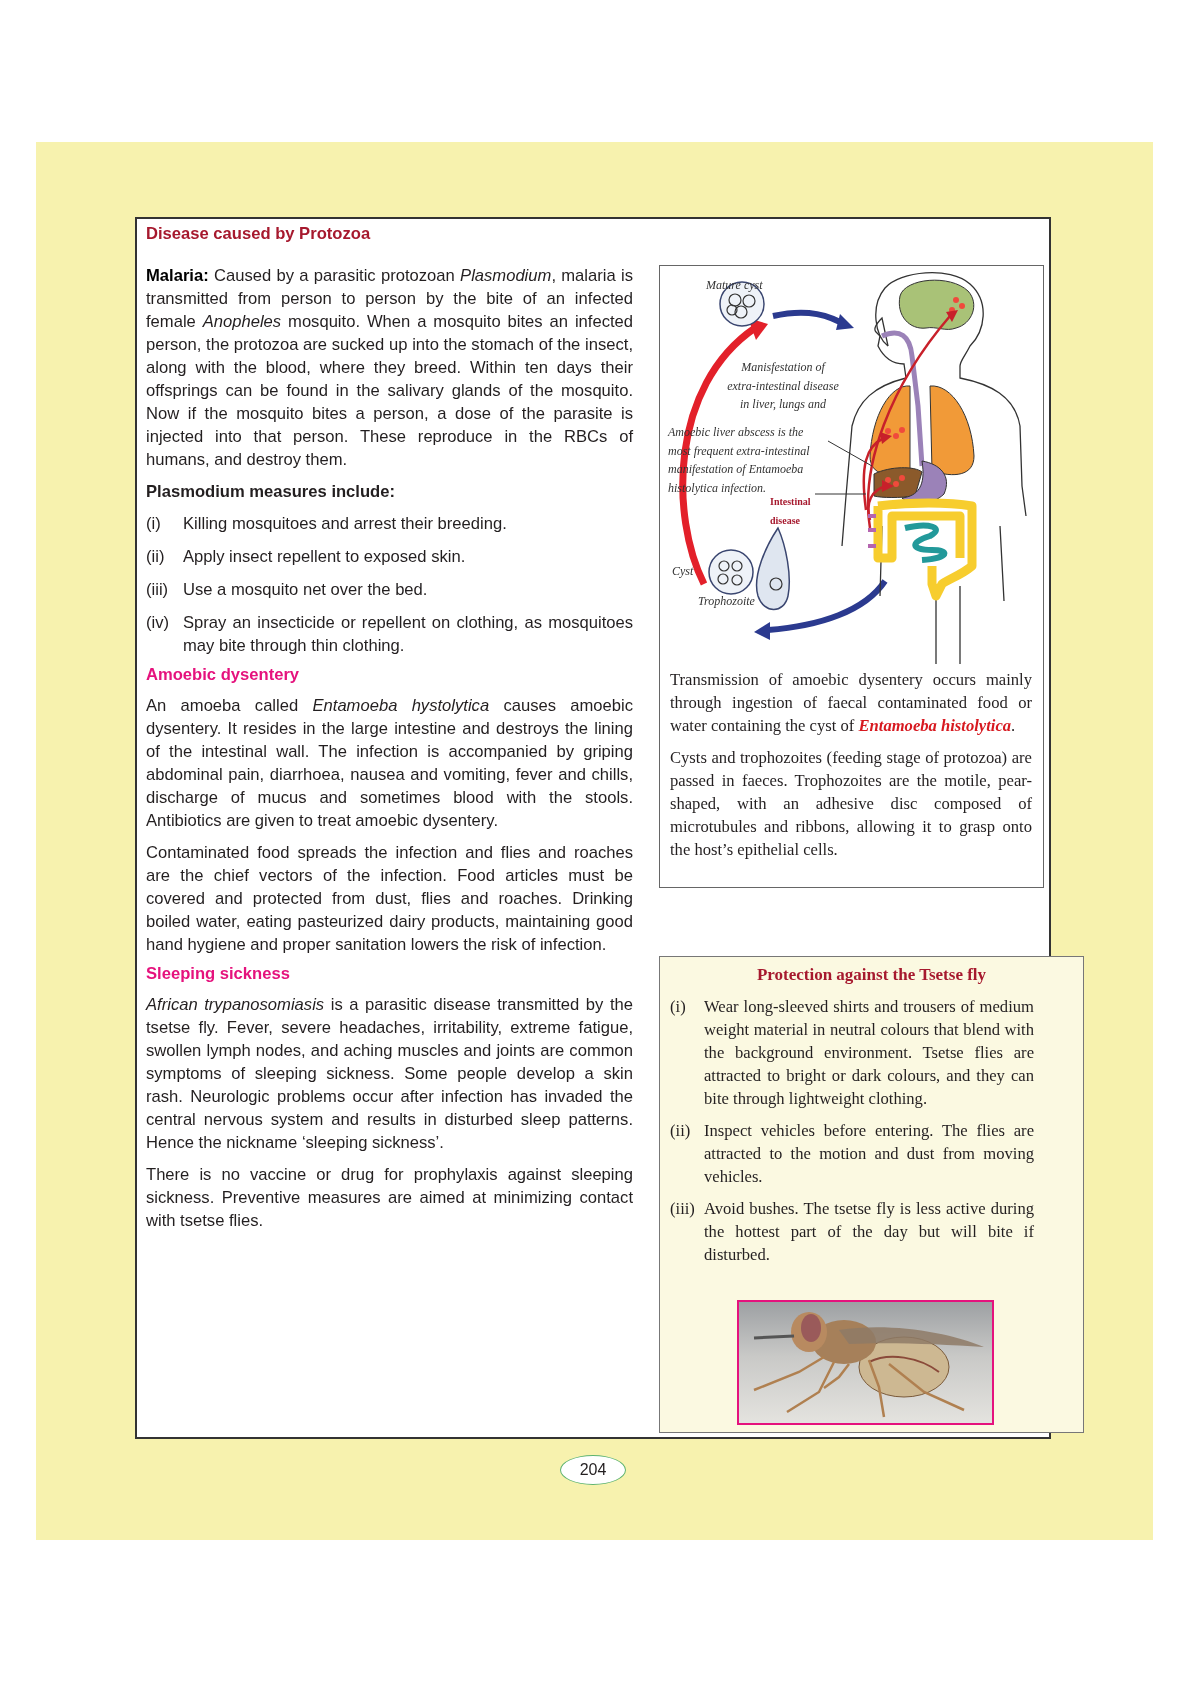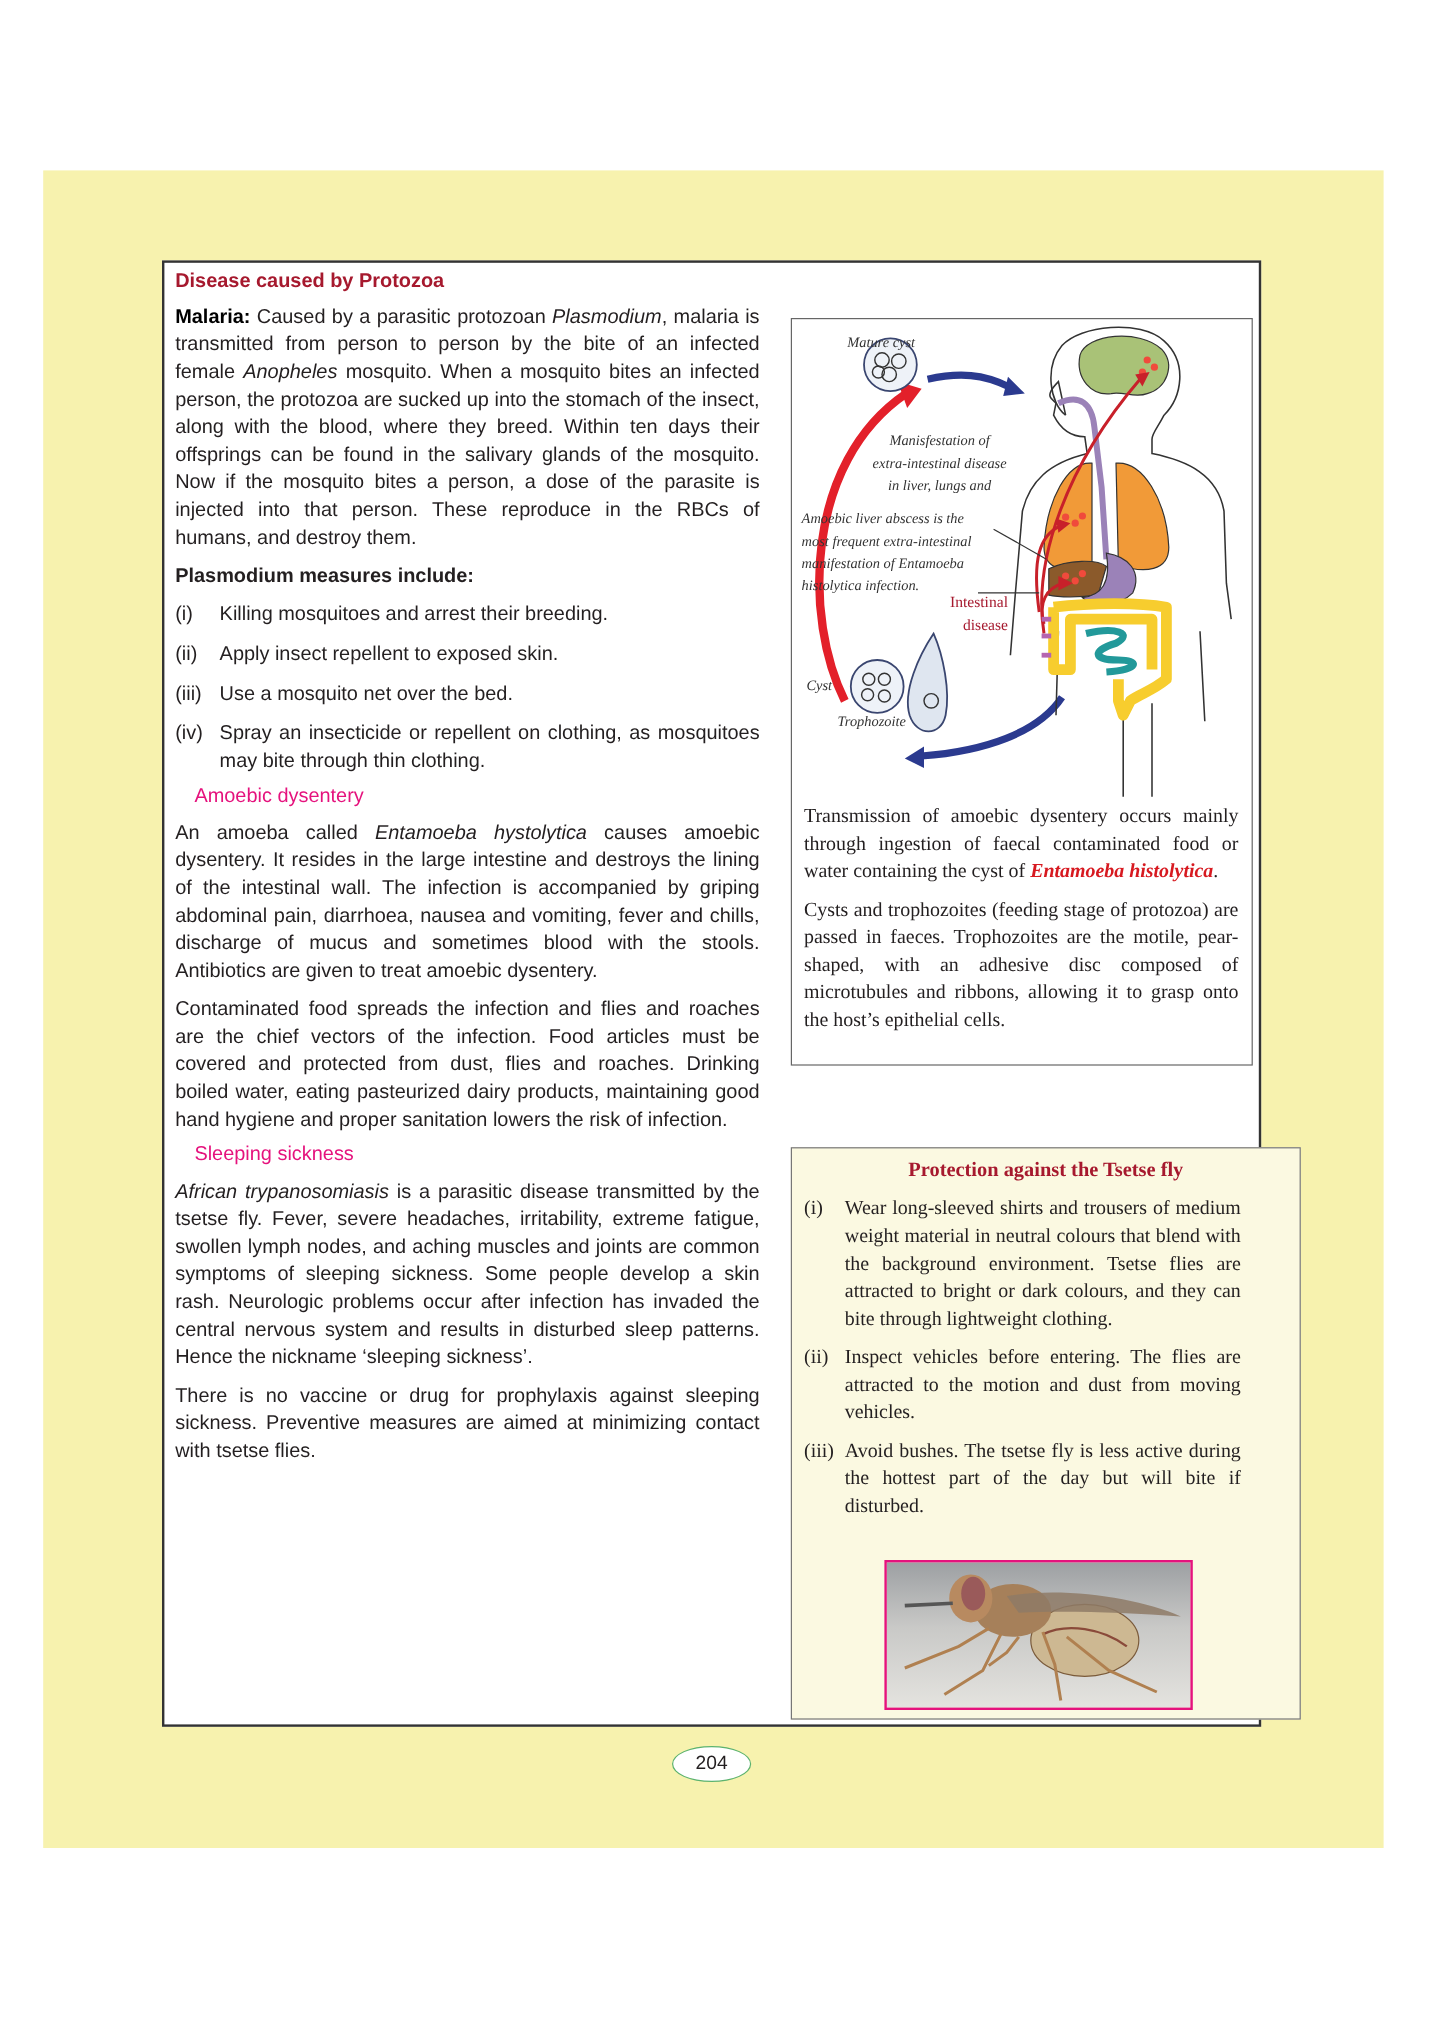--- a/index.html
+++ b/index.html
@@ -1,37 +1,37 @@
 <!DOCTYPE html>
 <html><head>
 <meta charset="utf-8">
 <style>
   html, body { margin:0; padding:0; background:#ffffff; }
   body { width:1191px; height:1684px; position:relative; overflow:hidden; font-family:"Liberation Sans", sans-serif; }
   .band { position:absolute; left:36px; top:142px; width:1117px; height:1398px; background:#f7f2ae; }
   .main-box { position:absolute; left:135px; top:217px; width:916px; height:1222px; background:#ffffff; border:2px solid #333333; box-sizing:border-box; }
   .left-col { position:absolute; left:146px; top:222px; width:487px; color:#231f20; font-size:16.6px; line-height:23px; }
   .left-col p { margin:0; text-align:justify; }
-  .h-main { color:#a6192e; font-weight:bold; font-size:16.6px; margin:0 0 7px 0; }
-  .h-sub { color:#e5127d; font-weight:normal; font-size:16.6px; margin:0 0 8px 16px; }
+  .h-main { color:#a6192e; font-weight:bold; font-size:16.6px; margin:0 0 19px 0; }
+  .h-sub { color:#e5127d; font-weight:bold; font-size:16.6px; margin:0 0 8px 0; }
   .lead { color:#000000; font-weight:bold; }
   .para { margin-bottom:9px !important; }
   .bold { font-weight:bold; }
   .it { font-style:italic; }
   .list-item { display:flex; margin-bottom:10px; }
   .list-item .num { width:37px; flex:0 0 37px; }
   .list-item .txt { flex:1; text-align:justify; }
 
   .diagram-box { position:absolute; left:659px; top:265px; width:385px; height:623px; border:1.5px solid #666; box-sizing:border-box; background:#fff; }
   .diagram { position:absolute; left:0; top:0; width:382px; height:400px; }
   .diag-caption { position:absolute; left:10px; top:402px; width:362px; font-family:"Liberation Serif", serif; font-size:16.6px; line-height:23px; color:#231f20; }
   .diag-caption p { margin:0 0 9px 0; text-align:justify; }
   .red-bi { color:#d71920; font-weight:bold; font-style:italic; }
   .diag-label { position:absolute; font-family:"Liberation Serif", serif; font-style:italic; font-size:12px; color:#333; line-height:18.5px; }
-  .diag-label-red { position:absolute; font-family:"Liberation Serif", serif; font-weight:normal; font-size:13px; color:#a6192e; text-align:right; line-height:19px; }
+  .diag-label-red { position:absolute; font-family:"Liberation Serif", serif; font-weight:bold; font-size:10px; color:#a6192e; text-align:left; line-height:19px; }
 
   .tsetse-box { position:absolute; left:659px; top:956px; width:425px; height:477px; background:#fbf9e1; border:1.5px solid #777; box-sizing:border-box; }
   .tsetse-title { text-align:center; font-family:"Liberation Serif", serif; font-weight:bold; color:#a6192e; font-size:17px; margin-top:8px; }
   .tsetse-list { position:absolute; left:10px; top:38px; width:364px; font-family:"Liberation Serif", serif; font-size:16.6px; line-height:23px; color:#231f20; }
   .tsetse-list .titem { display:flex; margin-bottom:9px; }
   .tsetse-list .tnum { width:34px; flex:0 0 34px; }
   .tsetse-list .ttxt { flex:1; text-align:justify; }
   .fly-photo { position:absolute; left:77px; top:343px; width:257px; height:125px; border:2px solid #e5127d; box-sizing:border-box; overflow:hidden; background:linear-gradient(180deg,#9da0a3 0%,#c9c9c7 45%,#e4e3df 100%); }
 
   .page-num { position:absolute; left:560px; top:1455px; width:66px; height:30px; border:1.5px solid #5db36f; border-radius:50%; background:#ffffff; box-sizing:border-box; text-align:center; line-height:27px; font-size:16px; color:#231f20; }

